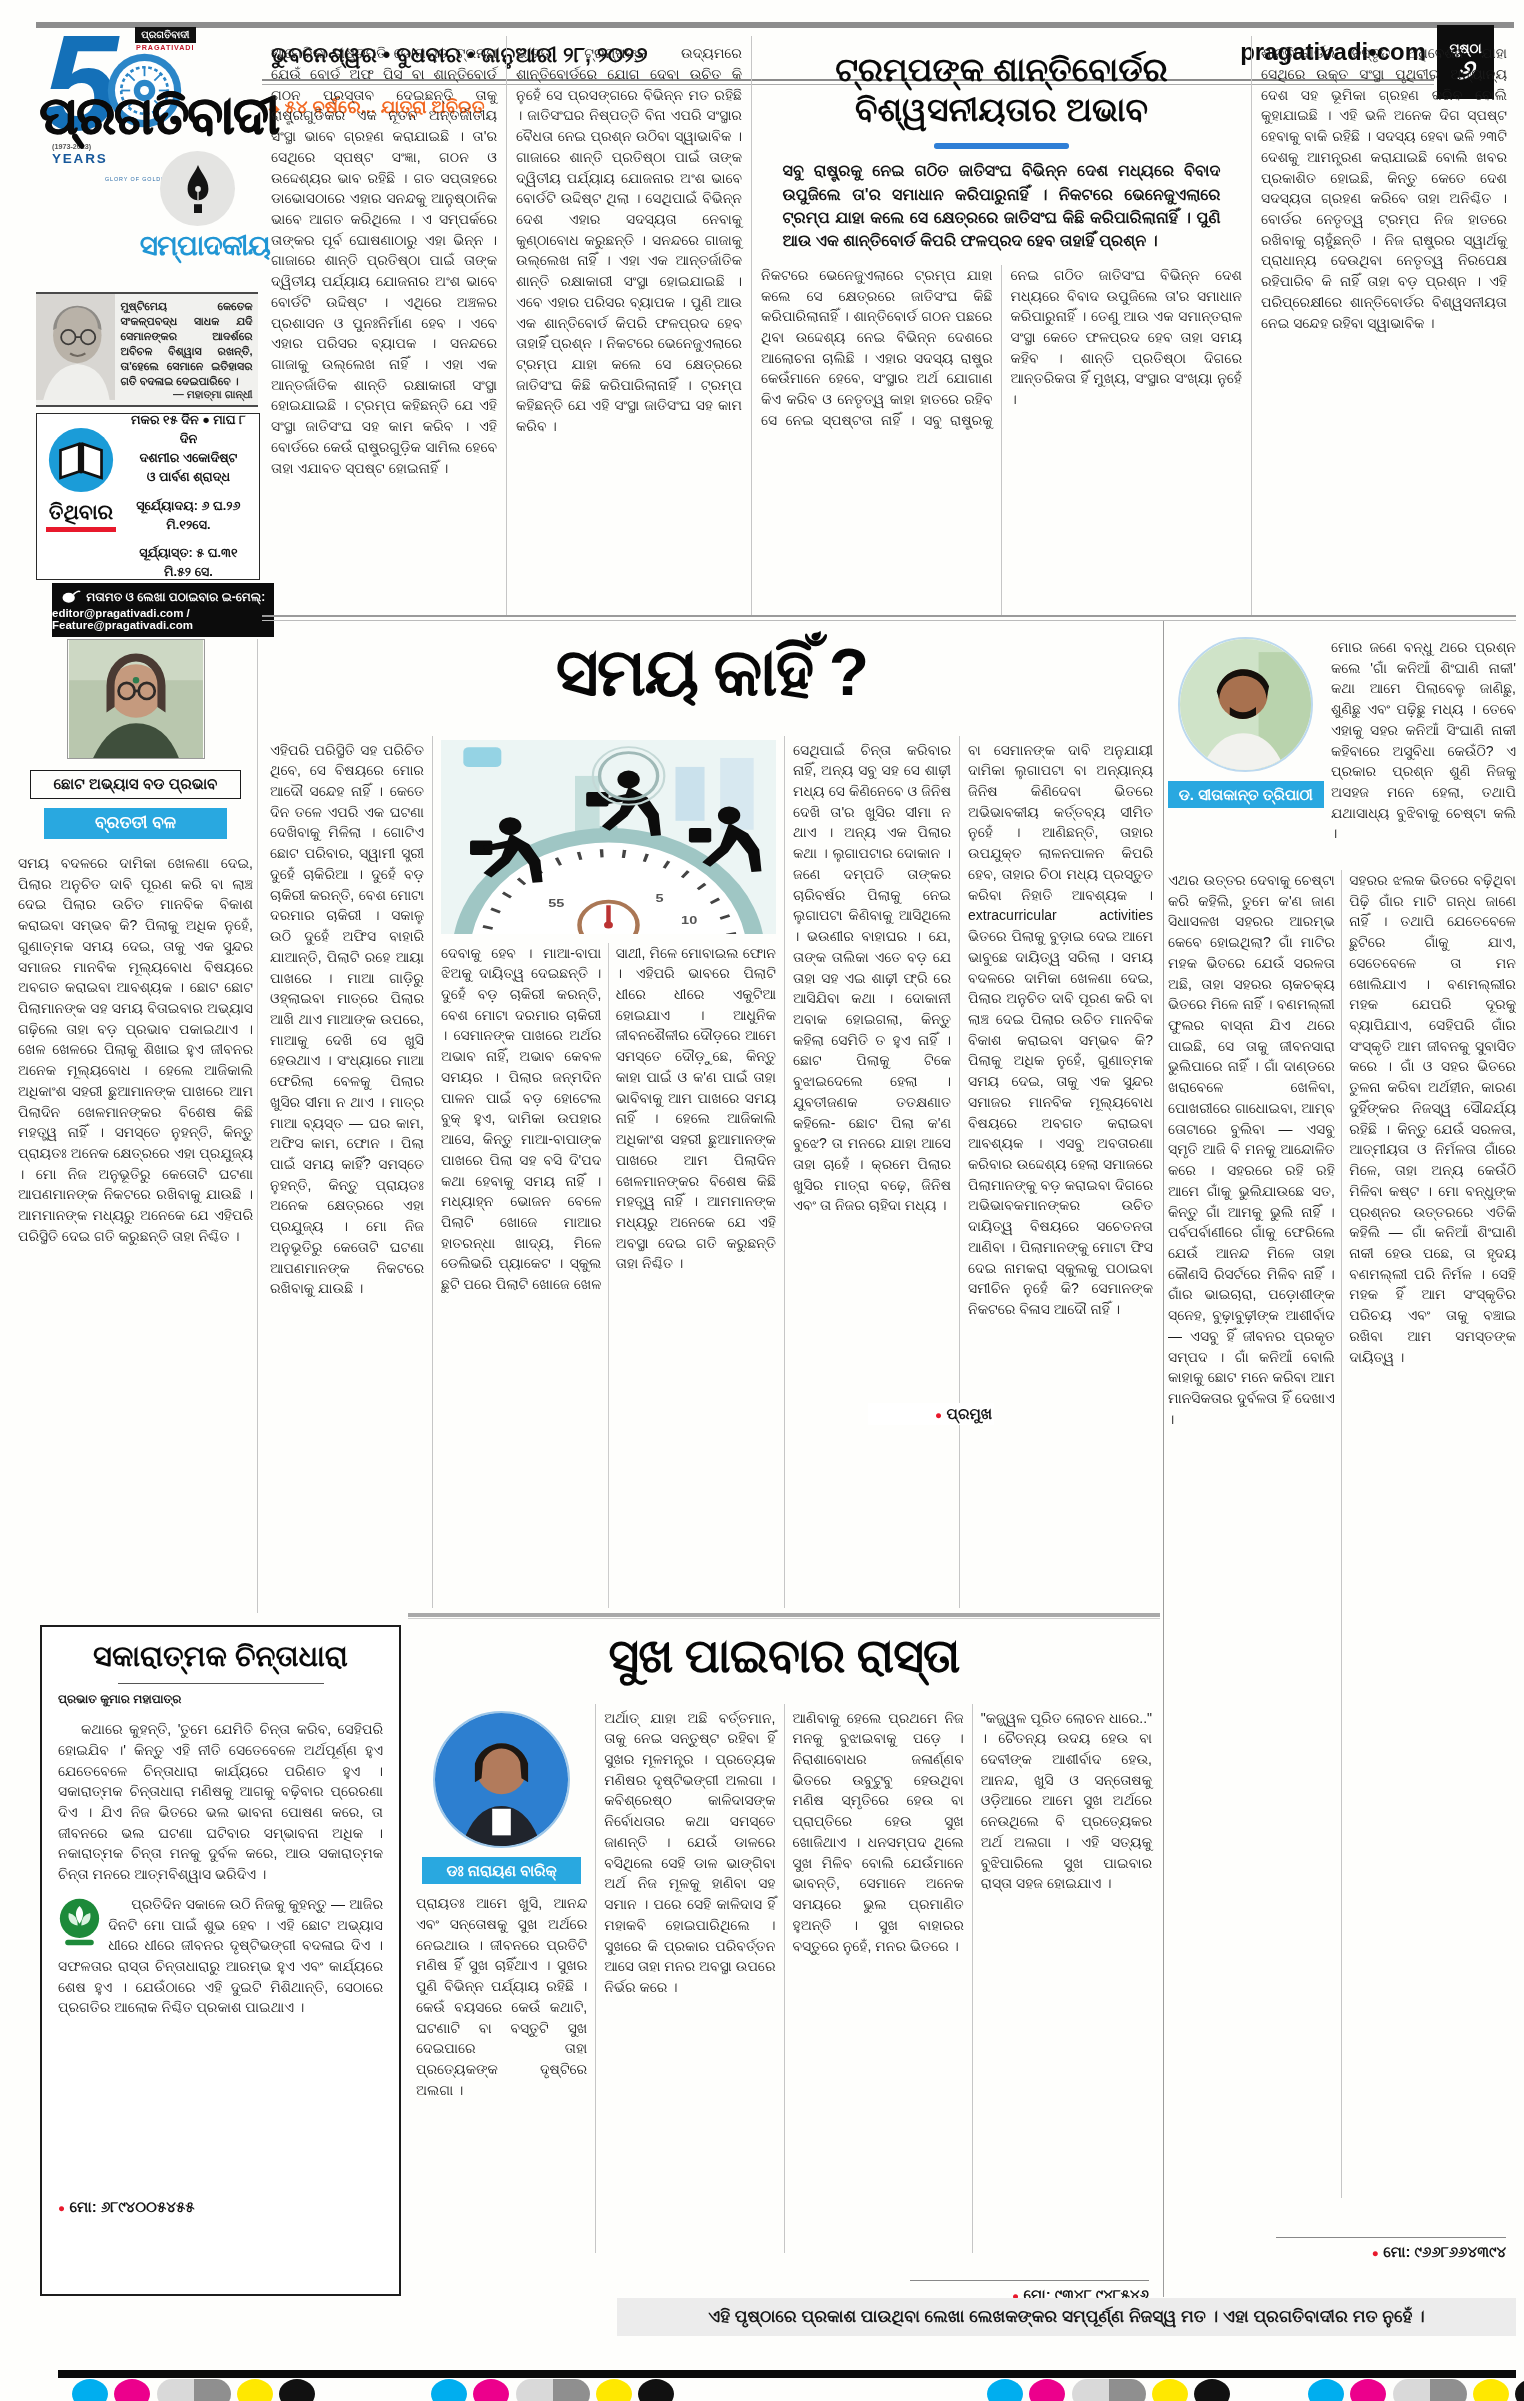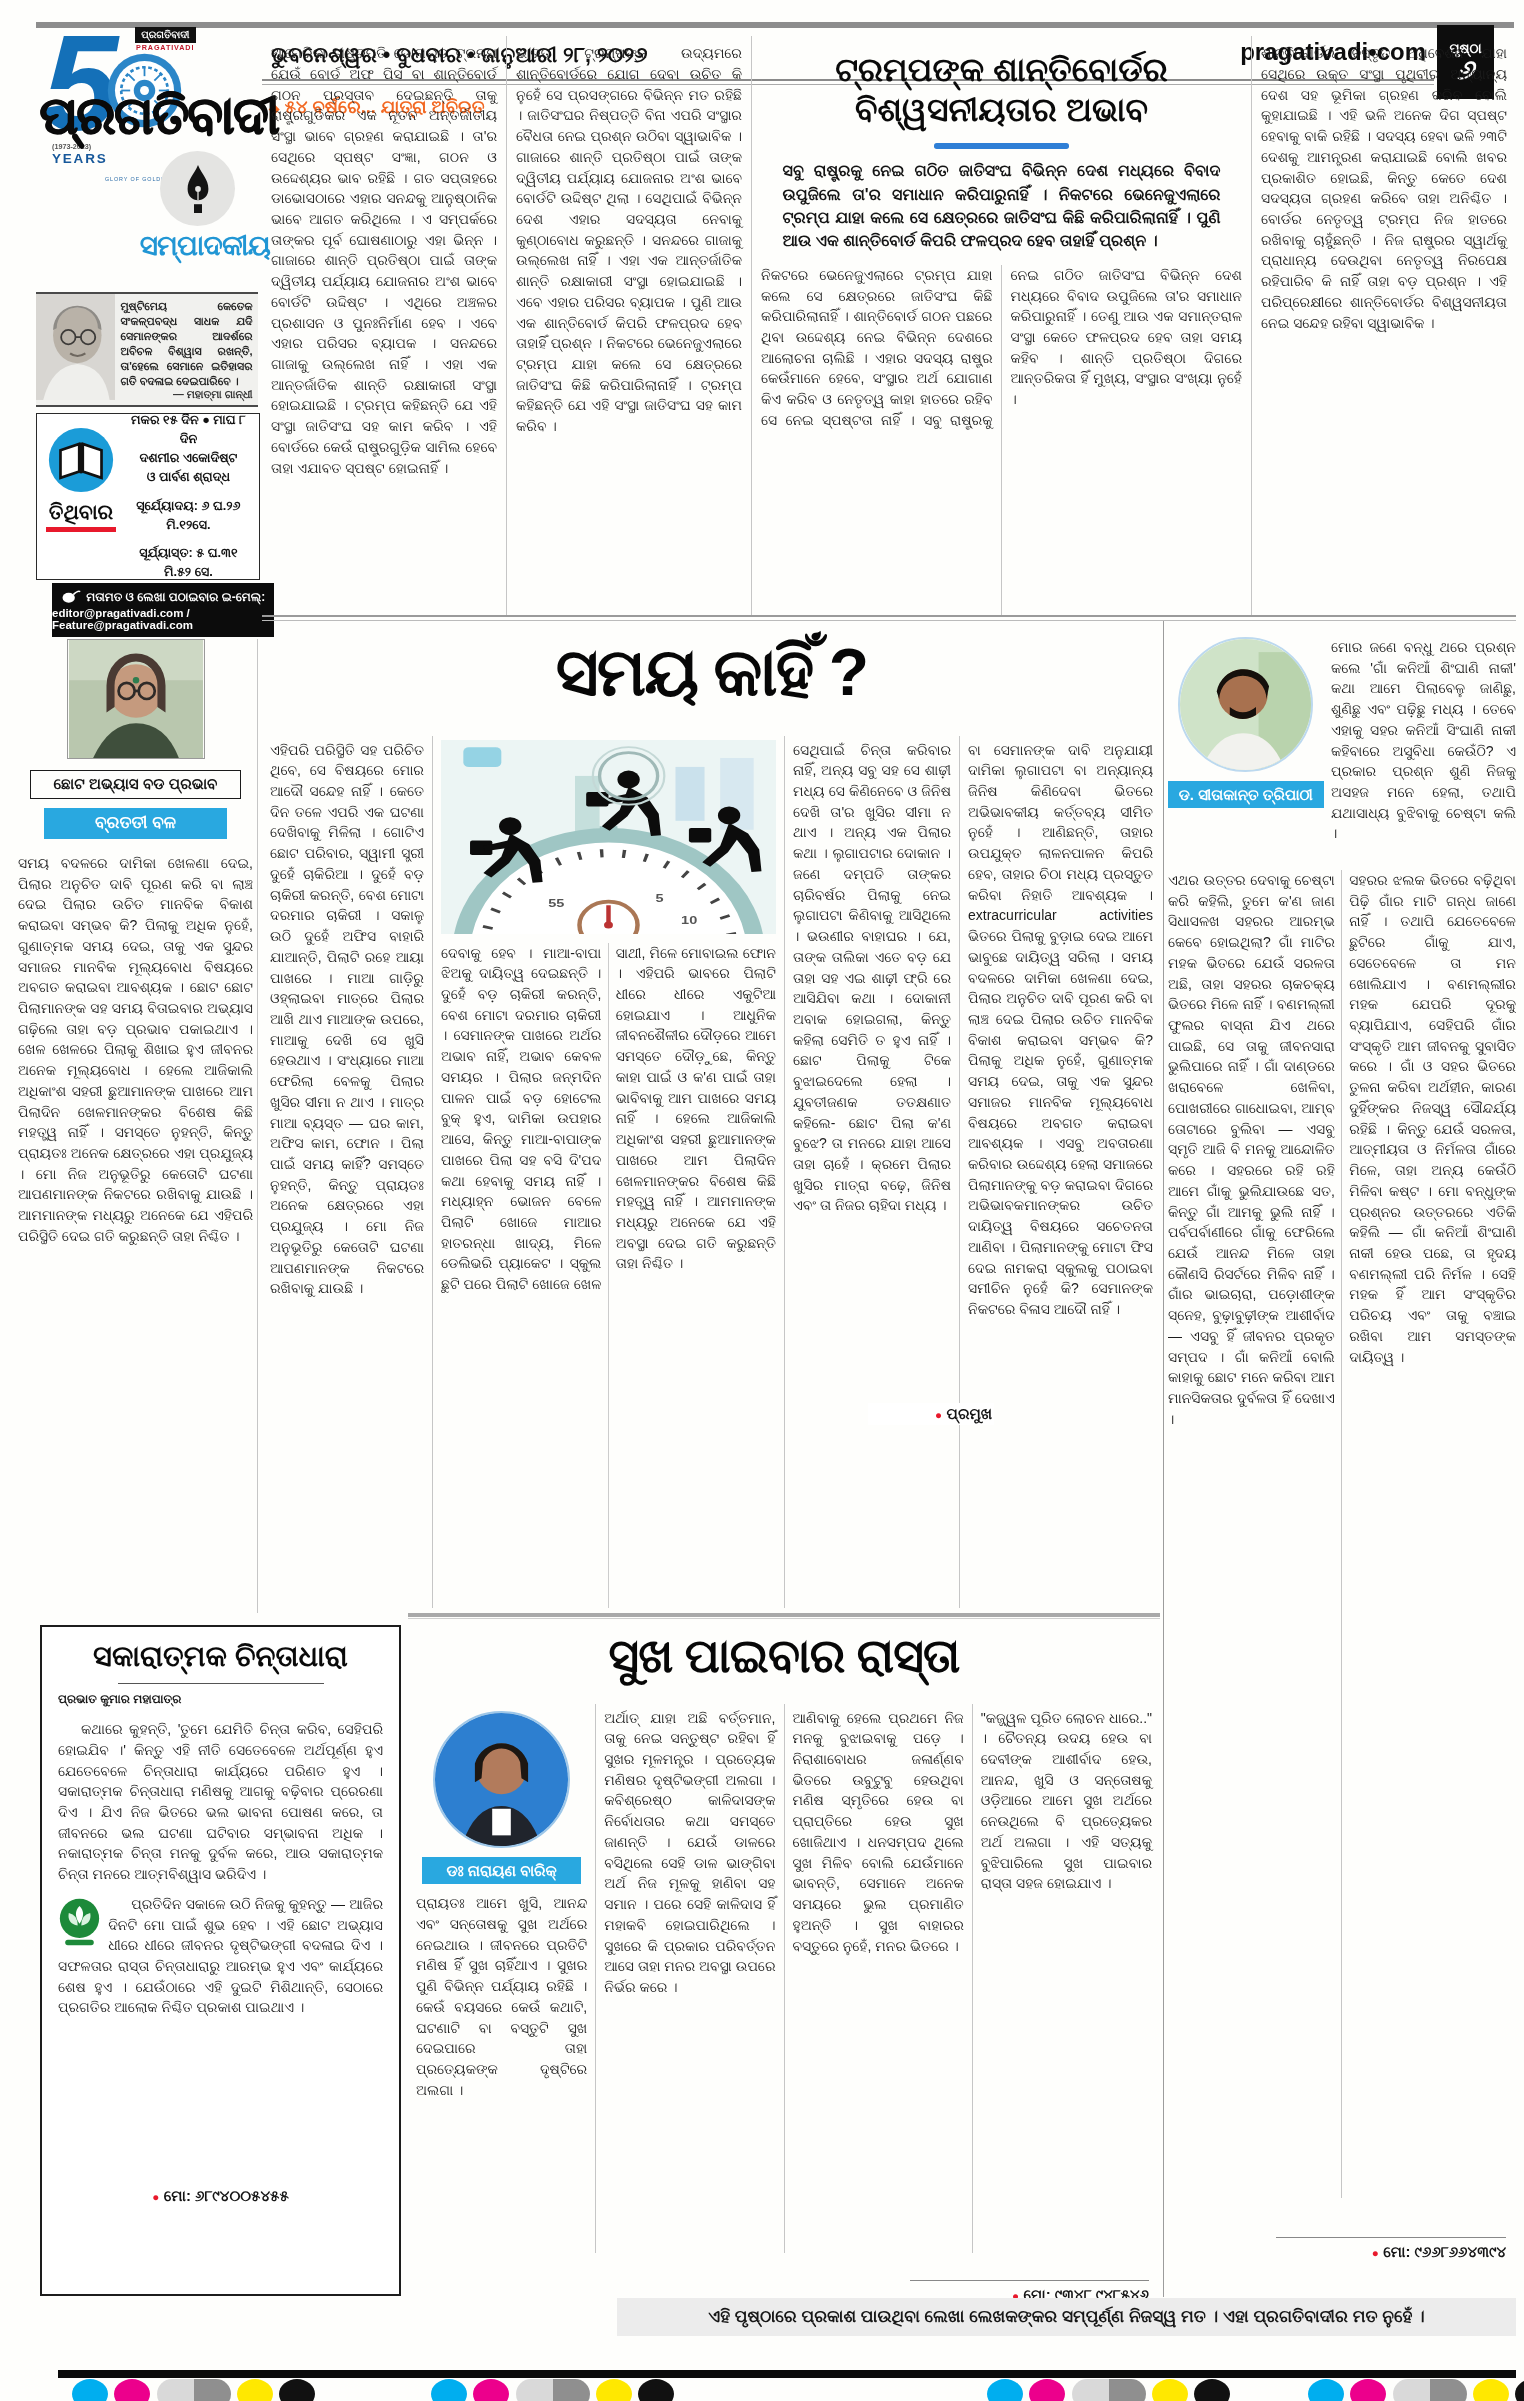--- a/index.html
+++ b/index.html
@@ -82,21 +82,21 @@
   .vline-1{left:257px;top:639px;width:0.9px;height:974px;background:#c6c6c6;}
   .vline-2{left:1163px;top:621px;width:0.9px;height:1676px;background:#9c9c9c;}
   
   .positive{left:40px;top:1625px;width:361px;height:671px;border:2.7px solid #1d1d1d;background:#fff;padding:12.6px 16px;box-sizing:border-box;}
   .pos-head{font-size:29px;font-weight:900;text-align:center;color:#0a0a0a;}
   .pos-rule{width:206px;height:0.9px;background:#555;margin:9px auto;}
   .pos-byline{font-size:12px;font-weight:800;text-align:left;}
   .pos-body{margin-top:12.6px;height:466px;}
   .pos-body p{margin:0 0 9px 0;text-indent:23px;}
   .green-emblem{float:left;width:43px;height:50px;margin:3.6px 7.2px 1.8px 0;}
-  .pos-phone{text-align:center;font-size:15px;font-weight:800;margin-top:2px;}
+  .pos-phone{text-align:left;font-size:15px;font-weight:800;margin-top:13px;}
   
   .happy{left:408px;top:1613px;width:752px;height:684px;}
   .happy-ruleA{width:100%;height:3.6px;background:#a9a9a9;}
   .happy-ruleB{width:100%;height:0.9px;background:#cfcfcf;margin-top:1.8px;}
   .happy-head{font-size:47px;font-weight:900;text-align:center;margin-top:9px;letter-spacing:-0.9px;color:#070707;}
   .happy-body{position:absolute;left:0;top:91px;width:752px;height:549px;display:flex;}
   .h-col{padding:3.6px 8px 0 8px;border-right:0.9px solid #c6c6c6;overflow:hidden;flex:1;}
   .h-col:last-child{border-right:none;}
   .h-photo{display:block;margin:3.6px auto 0 auto;width:133px;height:133px;border-radius:50%;border:2.7px solid #9ec7e8;overflow:hidden;}
   .h-badge{width:152px;margin:9px auto;background:#29a8e0;color:#fff;text-align:center;font-size:15.2px;font-weight:900;padding:4.5px 3.6px;}

